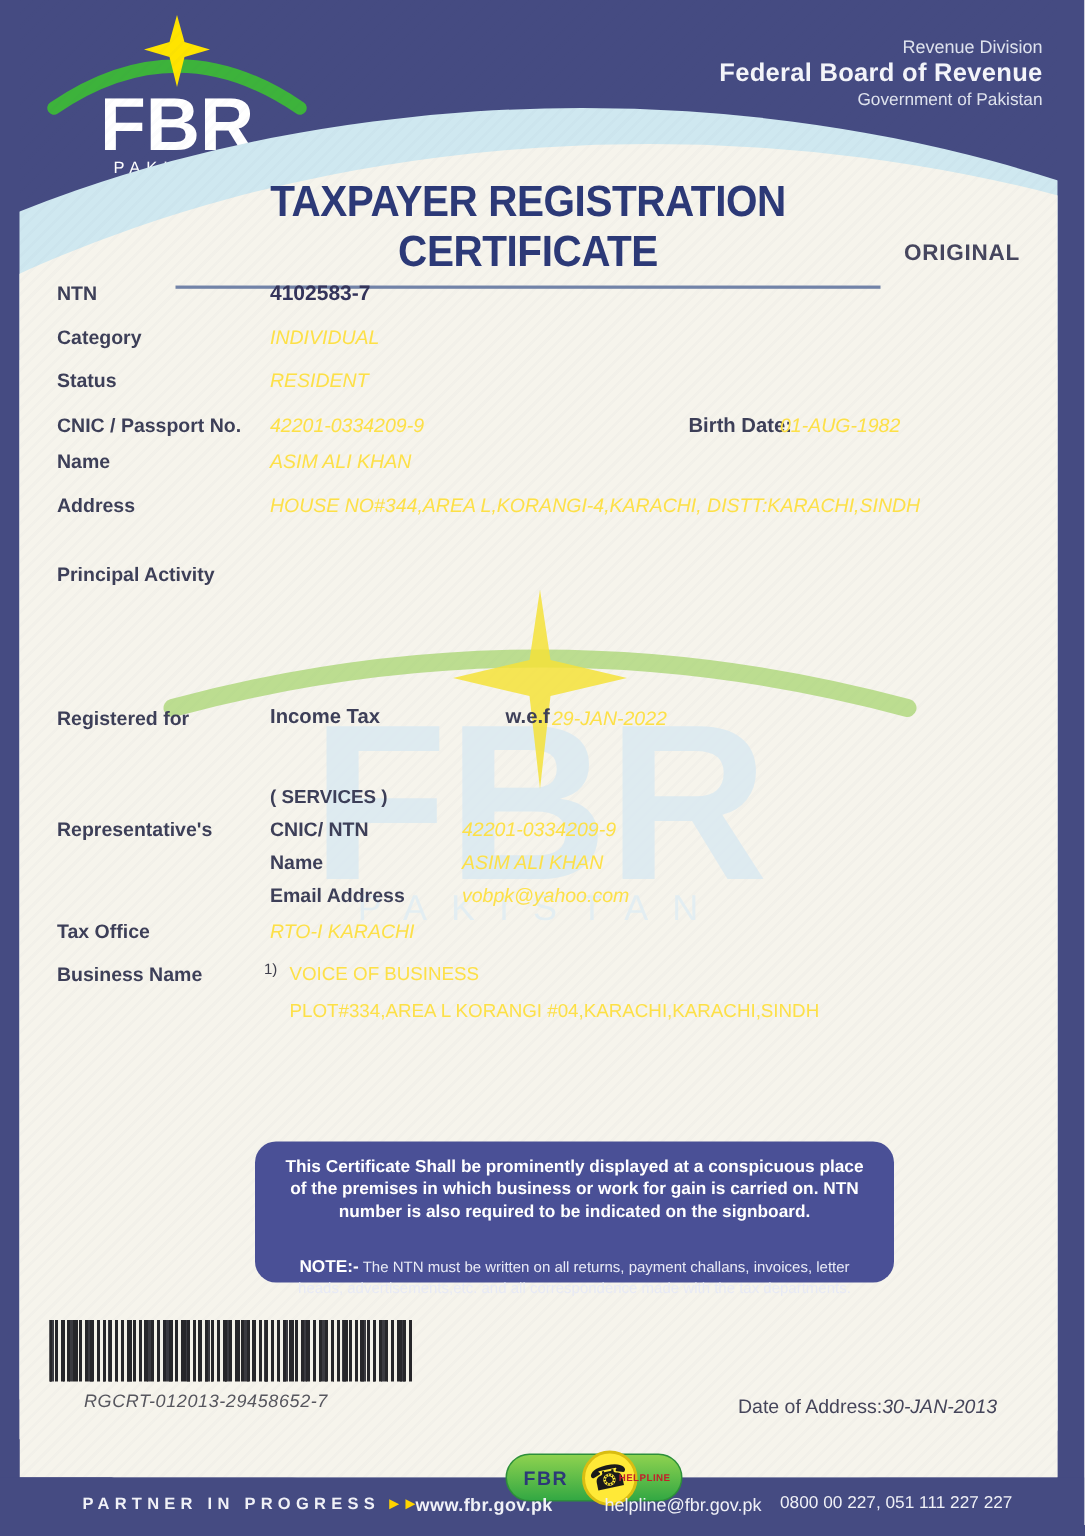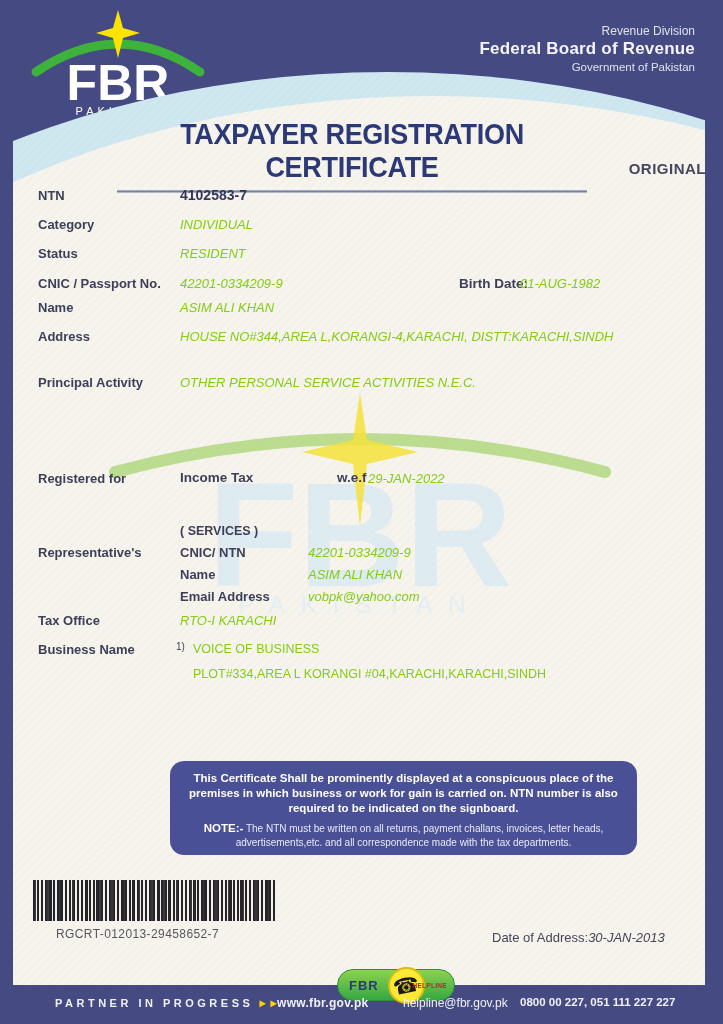--- a/index.html
+++ b/index.html
@@ -20,65 +20,65 @@
   .curve-blue  { position:absolute; left:-340px; top:72px;  width:1430px; height:930px; border-radius:50%; background:#cfe8f0; }
   .curve-cream { position:absolute; left:-310px; top:96px;  width:1460px; height:950px; border-radius:50%; background:#f6f4ec; }
   .paper-lower { position:absolute; left:0; right:0; top:240px; bottom:0; background:#f6f4ec; }
   .paper:after { content:""; position:absolute; inset:0; pointer-events:none;
     background:repeating-linear-gradient(135deg, rgba(60,70,110,.02) 0 2px, transparent 2px 6px); }
   
   .title-wrap { position:absolute; left:117px; top:118px; width:470px; text-align:center; }
   .title-text { display:inline-block; font-size:27px; font-weight:800; color:#2c3977;
     letter-spacing:-.3px; transform:scaleY(1.08); transform-origin:top;
     border-bottom:2px solid #7283a8; padding-bottom:5px; }
-  .original { position:absolute; right:17px; top:160px; font-size:15px; font-weight:bold;
+  .original { position:absolute; right:43px; top:160px; font-size:15px; font-weight:bold;
     color:#46465e; letter-spacing:.5px; }
   
   .lbl { position:absolute; font-weight:bold; font-size:13px; color:#3d3f58; }
-  .val { position:absolute; font-style:italic; font-size:13px; color:#84cc16; }
+  .val { position:absolute; font-style:italic; font-size:13px; color:#fde047; }
   .val.vb { font-style:normal; font-weight:bold; font-size:14px; color:#34345a; }
   .val.plain { font-style:normal; }
   .sublbl { position:absolute; font-weight:bold; font-size:13px; color:#3d3f58; }
   .bold-val { position:absolute; font-weight:bold; font-size:13.5px; color:#3d3f58; }
   .biz-idx { position:absolute; font-size:10px; color:#3f3f4c; }
   
   .watermark { position:absolute; left:100px; top:388px; width:520px; height:235px; pointer-events:none; }
   
-  .notice { position:absolute; left:170px; top:761px; width:467px; height:94px;
+  .notice { position:absolute; left:170px; top:761px; width:426px; height:94px;
     background:#4a5096; border-radius:14px; color:#fff; text-align:center; padding:10px 16px 8px; }
   .notice-main { font-size:11.5px; font-weight:bold; line-height:1.3; }
-  .notice-note { font-size:10px; line-height:1.3; margin-top:5px; color:#e8eaf5; }
+  .notice-note { font-size:10px; line-height:1.3; margin-top:22px; color:#e8eaf5; }
   .notice-note b { font-size:11.5px; color:#fff; }
   
   .barcode { position:absolute; left:33px; top:880px; width:243px; height:41px;
     background-color:#f3f1e9;
     background-image:
       repeating-linear-gradient(90deg,#26262a 0,#26262a 2px,transparent 2px,transparent 4px),
       repeating-linear-gradient(90deg,#26262a 0,#26262a 1px,transparent 1px,transparent 9px),
       repeating-linear-gradient(90deg,#3a3a40 0,#3a3a40 3px,transparent 3px,transparent 13px); }
-  .barcode-label { position:absolute; left:56px; top:927px; font-size:12px; color:#56565e; letter-spacing:.4px; }
+  .barcode-label { position:absolute; left:56px; top:927px; font-size:12px; color:#56565e; letter-spacing:.4px;font-style:italic; }
   .printing { position:absolute; left:492px; top:930px; font-size:13px; color:#45455a; }
   .printing .p-lbl { font-weight:normal; }
   .printing .p-val { font-style:italic; }
   
   .footer-bar { position:absolute; left:0; right:0; bottom:0; height:39px; background:#454b82; }
   .badge { position:absolute; left:337px; top:969px; width:118px; height:32px; border-radius:16px;
     background:linear-gradient(#8ed24f,#33a843); border:1px solid #2d8f3a;
     display:flex; align-items:center; }
   .badge-fbr { font-size:13px; font-weight:bold; color:#2c3977; padding-left:11px; letter-spacing:1px; }
   .badge-circle { position:absolute; left:50px; top:-3px; width:37px; height:37px; border-radius:50%;
     background:#ffe937; border:2px solid #d9bd12; display:flex; align-items:center; justify-content:center; }
   .badge-phone { font-size:21px; color:#1a1a1a; transform:rotate(-12deg); line-height:1; }
   .badge-help { position:absolute; right:7px; font-size:6.5px; font-weight:bold; color:#c2212b; letter-spacing:.3px; }
   .ft-text { position:absolute; color:#f0f1f7; font-size:11px; }
   .ft-partner { left:55px; top:997px; letter-spacing:3.5px; font-weight:bold; }
   .ft-arrows { color:#ffd400; letter-spacing:0; margin-left:4px; font-size:11px; }
   .ft-web { left:277px; top:996px; font-weight:bold; font-size:12px; letter-spacing:.3px; }
   .ft-mail { left:403px; top:996px; font-size:12px; }
-  .ft-phone { left:520px; top:996px; font-weight:bold; font-size:11.5px; }
+  .ft-phone { left:520px; top:996px; font-weight:normal; font-size:11.5px; }
 </style>
 </head>
 <body>
 
 <div class="page">
 
   <svg class="logo" viewBox="0 0 180 112">
     <path d="M8,64 Q90,8 172,64" stroke="#3db33b" stroke-width="9" fill="none" stroke-linecap="round"></path>
     <polygon points="90,2 95,20 112,25 95,30 90,50 85,30 68,25 85,20" fill="#ffe400"></polygon>
     <text x="90" y="92" text-anchor="middle" font-size="50" font-weight="bold" fill="#ffffff" font-family="Liberation Sans, sans-serif">FBR</text>
@@ -122,21 +122,20 @@
   <div class="lbl" style="left:415px; top:276px; font-size:13.5px;padding-left:44px;">Birth Date:</div>
   <div class="val" style="left:520px; top:276px;">01-AUG-1982</div>
 
   <div class="lbl" style="left:38px; top:300px;">Name</div>
   <div class="val" style="left:180px; top:300px;">ASIM ALI KHAN</div>
 
   <div class="lbl" style="left:38px; top:329px;">Address</div>
   <div class="val" style="left:180px; top:329px;">HOUSE NO#344,AREA L,KORANGI-4,KARACHI, DISTT:KARACHI,SINDH</div>
 
   <div class="lbl" style="left:38px; top:375px;">Principal Activity</div>
-  <div class="val" style="left:180px; top:375px;">OTHER PERSONAL SERVICE ACTIVITIES N.E.C.</div>
 
   <div class="lbl" style="left:38px; top:471px;">Registered for</div>
   <div class="bold-val" style="left:180px; top:470px;text-align:center;">Income Tax</div>
   <div class="bold-val" style="left:305px; top:470px;margin-left:32px;">w.e.f</div>
   <div class="val" style="left:368px; top:471px;">29-JAN-2022</div>
   <div class="bold-val" style="left:180px; top:524px; font-size:12.5px;">( SERVICES )</div>
 
   <div class="lbl" style="left:38px; top:545px;text-align:right;">Representative's</div>
   <div class="sublbl" style="left:180px; top:545px;">CNIC/ NTN</div>
   <div class="val" style="left:308px; top:545px;">42201-0334209-9</div>

